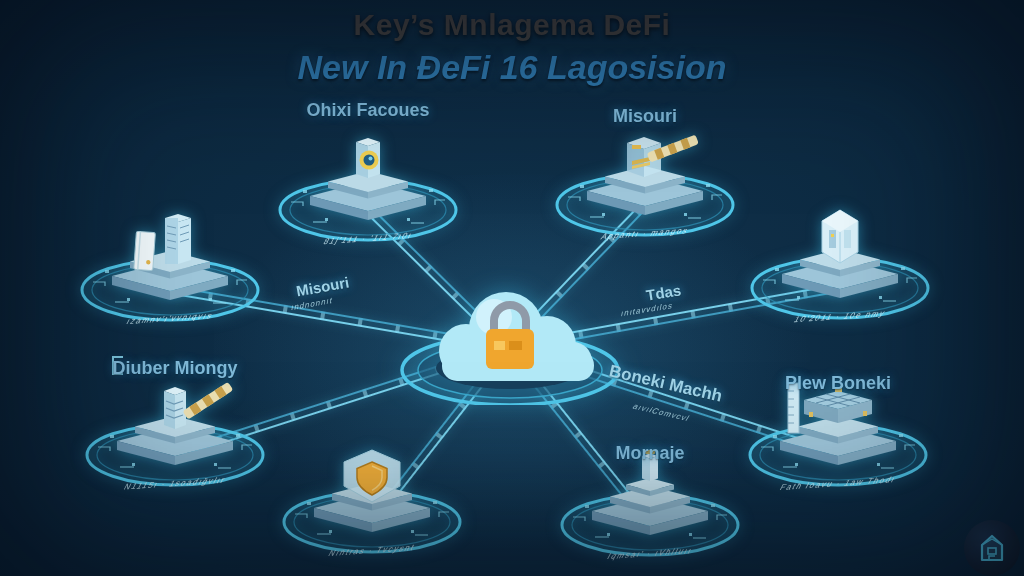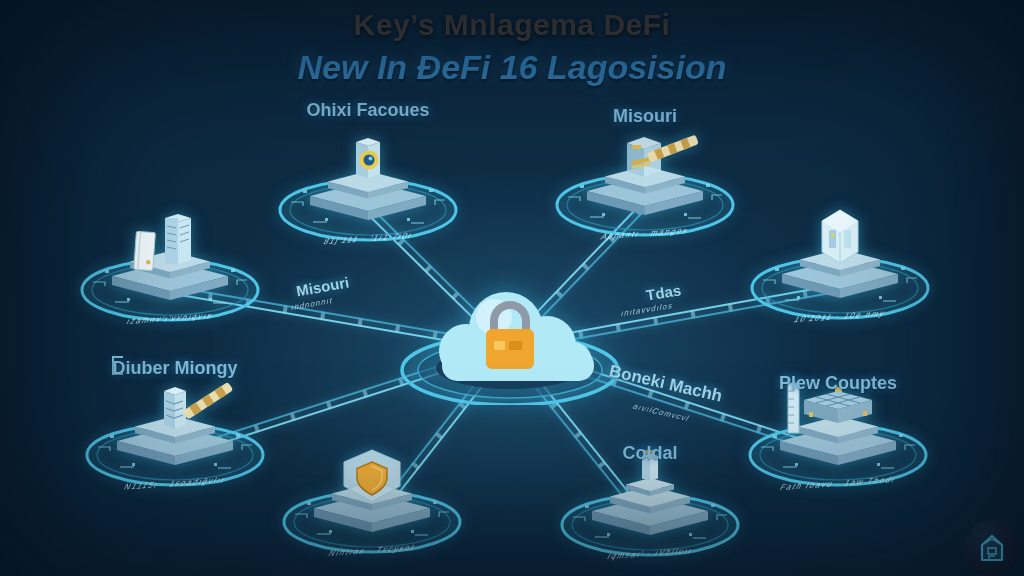--- a/index.html
+++ b/index.html
@@ -322,21 +322,21 @@
     <g>
       <polygon points="95,12 123,24 123,48 95,64 67,48 67,24" fill="rgba(205,236,248,0.88)" stroke="#a8d4e4" stroke-width="1"></polygon>
       <path d="M95,24 l15,6.5 v9 c0,8 -6,13 -15,17.5 c-9,-4.5 -15,-9.5 -15,-17.5 v-9 z" fill="#f2b03a" stroke="#b57f1e" stroke-width="1.5"></path>
       <path d="M95,28 l10,4.5 v7 c0,5.5 -4,9.5 -10,12.8" fill="none" stroke="#f8d27c" stroke-width="1.5"></path>
     </g>
   </svg>
   <div class="rim-text">Nıntras · Tvcysnt</div>
 </div>
 
 <div class="node" style="left:550px;top:441px;">
-  <div class="node-label" style="top:2px;">Coldal</div>
+  <div class="node-label" style="top:2px;">Mornaje</div>
   <svg class="node-art" viewBox="0 0 190 120">
     <ellipse cx="95" cy="84" rx="88" ry="30" fill="rgba(70,170,210,0.08)" stroke="#4fc6e8" stroke-width="3"></ellipse>
     <ellipse cx="95" cy="84" rx="78" ry="25" fill="none" stroke="#2f93b8" stroke-width="1.2" opacity="0.7"></ellipse>
     <g stroke="#8adcf2" stroke-width="1.2" fill="none" opacity="0.75">
         <path d="M18,76 h12 v4"></path>
         <path d="M172,74 h-10 v5"></path>
         <path d="M40,96 h14"></path>
         <path d="M138,97 h13"></path>
       </g>
     <g fill="#8adcf2" opacity="0.8">
@@ -360,21 +360,21 @@
       <polygon points="87,15 95,12.5 103,15 95,17.5" fill="#e6f4fa"></polygon>
       <polygon points="87,15 95,17.5 95,40 87,37.5" fill="#b3d8e8"></polygon>
       <polygon points="95,17.5 103,15 103,37.5 95,40" fill="#cfe9f4"></polygon>
       <rect x="90" y="9" width="10" height="4" rx="1" fill="#d9ae46"></rect>
     </g>
   </svg>
   <div class="rim-text">Iqmsaı' · ıVhlIuıı</div>
 </div>
 
 <div class="node" style="left:738px;top:371px;">
-  <div class="node-label" style="top:2px;">Plew Couptes</div>
+  <div class="node-label" style="top:2px;">Plew Boneki</div>
   <svg class="node-art" viewBox="0 0 190 120">
     <ellipse cx="95" cy="84" rx="88" ry="30" fill="rgba(70,170,210,0.08)" stroke="#4fc6e8" stroke-width="3"></ellipse>
     <ellipse cx="95" cy="84" rx="78" ry="25" fill="none" stroke="#2f93b8" stroke-width="1.2" opacity="0.7"></ellipse>
     <g stroke="#8adcf2" stroke-width="1.2" fill="none" opacity="0.75">
         <path d="M18,76 h12 v4"></path>
         <path d="M172,74 h-10 v5"></path>
         <path d="M40,96 h14"></path>
         <path d="M138,97 h13"></path>
       </g>
     <g fill="#8adcf2" opacity="0.8">

